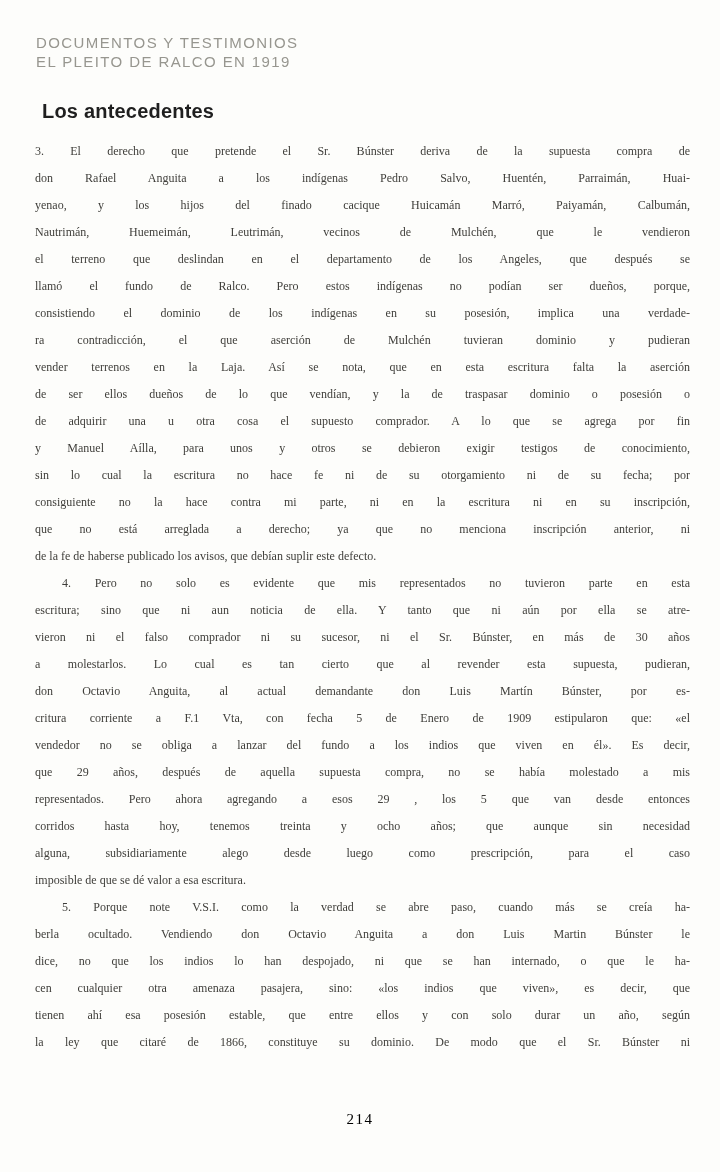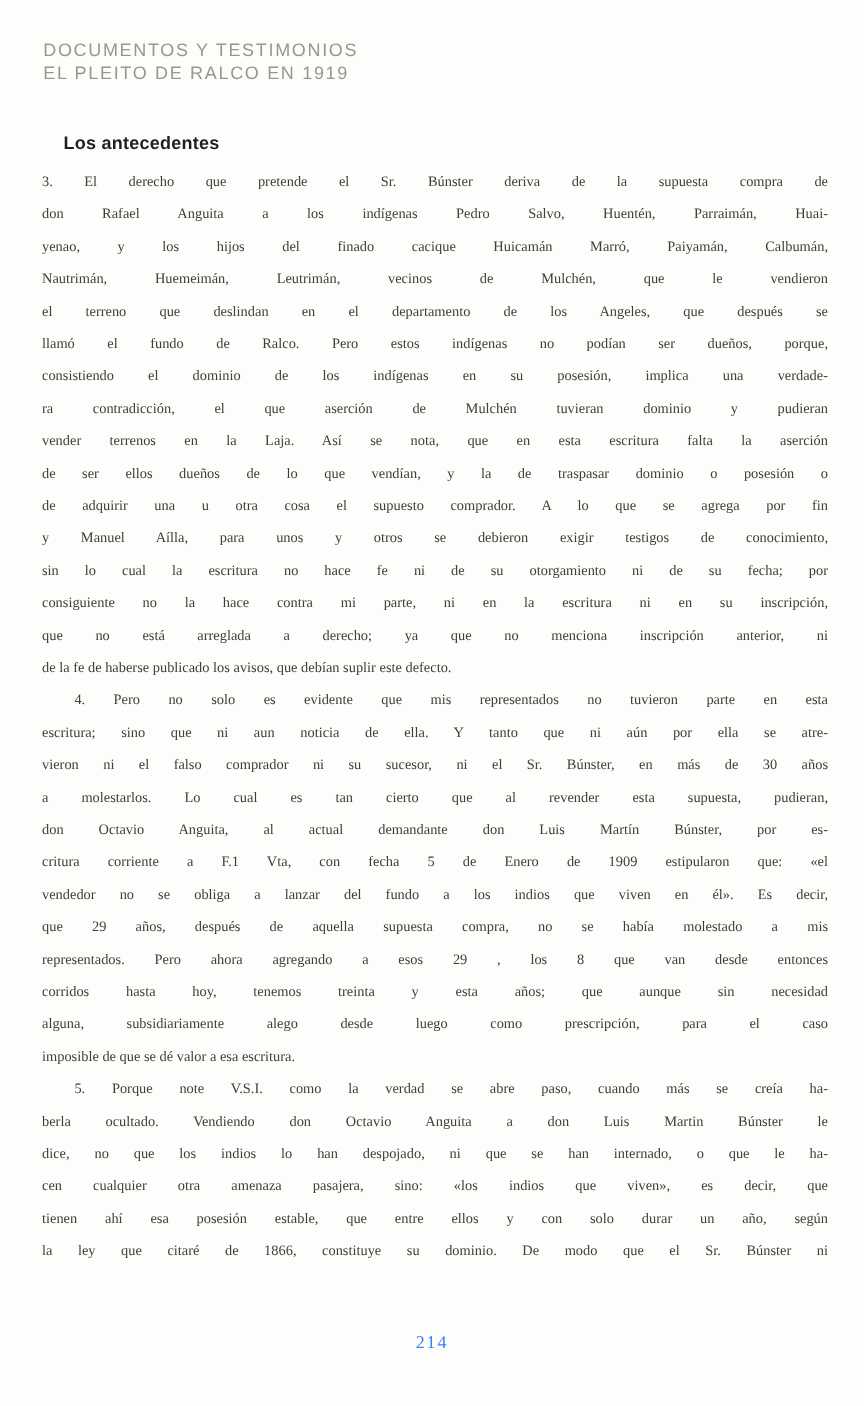--- a/index.html
+++ b/index.html
@@ -22,24 +22,24 @@
     position:absolute;left:36px;top:33px;
     font-family:"Liberation Sans", sans-serif;
     font-size:15px;
     letter-spacing:1.4px;
     color:var(--header-gray);
     line-height:19px;
     text-transform:uppercase;
   }
   .section-title{
     position:absolute;left:35px;top:93px;
-    margin:18px;
+    margin:7px;
     font-family:"Liberation Sans", sans-serif;
     font-weight:bold;
-    font-size:15px;
+    font-size:20px;
     letter-spacing:0.2px;
     color:var(--heading-black);
   }
   .body-text{
     position:absolute;left:35px;top:138px;
     width:655px;
     font-size:12px;
     line-height:27px;
     color:var(--body-color);
   }
@@ -53,21 +53,21 @@
   .line.indent{text-indent:27px;}
   .page-footer{
     position:absolute;left:0;top:1110px;
     width:100%;
     text-align:center;
   }
   .page-number{
     font-family:"Liberation Serif", serif;
     font-size:15px;
     letter-spacing:1.5px;
-    color:#3b82f6;
+    color:#000000;
   }
 </style>
 </head>
 <body>
 
 <div class="page">
 
   <header class="running-header">
     <div>DOCUMENTOS Y TESTIMONIOS</div>
     <div>EL PLEITO DE RALCO EN 1919</div>
@@ -96,22 +96,22 @@
       </div>
       <div class="paragraph">
         <div class="line indent">4. Pero no solo es evidente que mis representados no tuvieron parte en esta</div>
         <div class="line">escritura; sino que ni aun noticia de ella. Y tanto que ni aún por ella se atre-</div>
         <div class="line">vieron ni el falso comprador ni su sucesor, ni el Sr. Búnster, en más de 30 años</div>
         <div class="line">a molestarlos. Lo cual es tan cierto que al revender esta supuesta, pudieran,</div>
         <div class="line">don Octavio Anguita, al actual demandante don Luis Martín Búnster, por es-</div>
         <div class="line">critura corriente a F.1 Vta, con fecha 5 de Enero de 1909 estipularon que: «el</div>
         <div class="line">vendedor no se obliga a lanzar del fundo a los indios que viven en él». Es decir,</div>
         <div class="line">que 29 años, después de aquella supuesta compra, no se había molestado a mis</div>
-        <div class="line">representados. Pero ahora agregando a esos 29 , los 8 que van desde entonces</div>
-        <div class="line">corridos hasta hoy, tenemos treinta y esta años; que aunque sin necesidad</div>
+        <div class="line">representados. Pero ahora agregando a esos 29 , los 5 que van desde entonces</div>
+        <div class="line">corridos hasta hoy, tenemos treinta y ocho años; que aunque sin necesidad</div>
         <div class="line">alguna, subsidiariamente alego desde luego como prescripción, para el caso</div>
         <div class="line endpara">imposible de que se dé valor a esa escritura.</div>
       </div>
       <div class="paragraph">
         <div class="line indent">5. Porque note V.S.I. como la verdad se abre paso, cuando más se creía ha-</div>
         <div class="line">berla ocultado. Vendiendo don Octavio Anguita a don Luis Martin Búnster le</div>
         <div class="line">dice, no que los indios lo han despojado, ni que se han internado, o que le ha-</div>
         <div class="line">cen cualquier otra amenaza pasajera, sino: «los indios que viven», es decir, que</div>
         <div class="line">tienen ahí esa posesión estable, que entre ellos y con solo durar un año, según</div>
         <div class="line">la ley que citaré de 1866, constituye su dominio. De modo que el Sr. Búnster ni</div>

